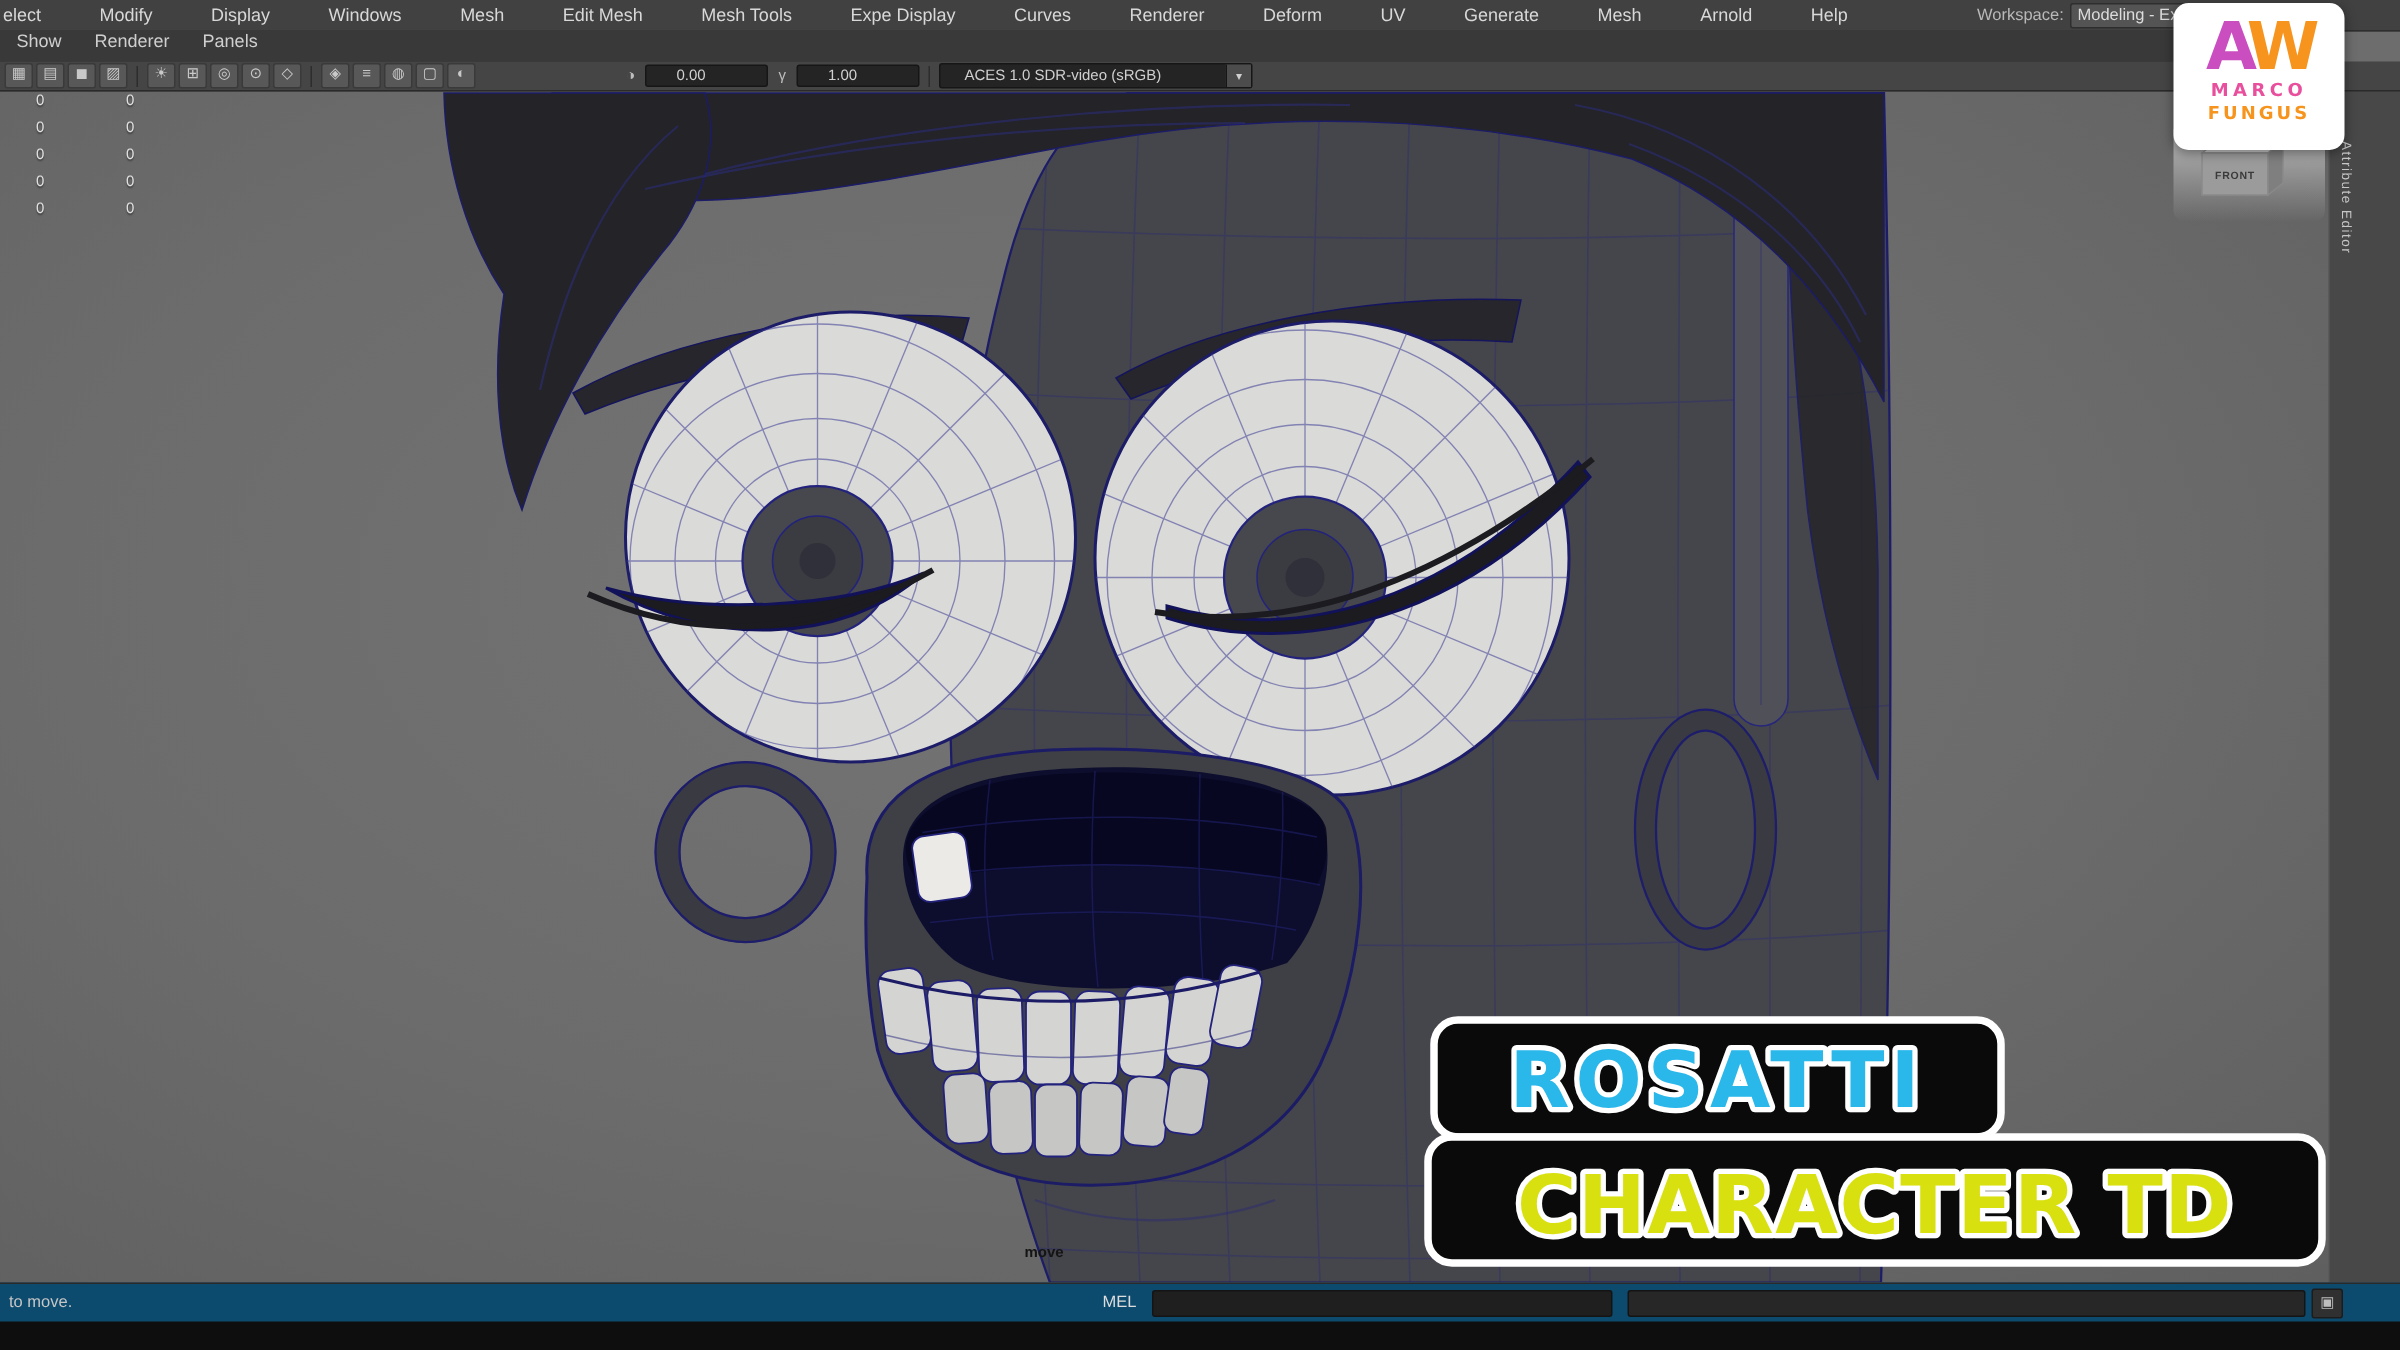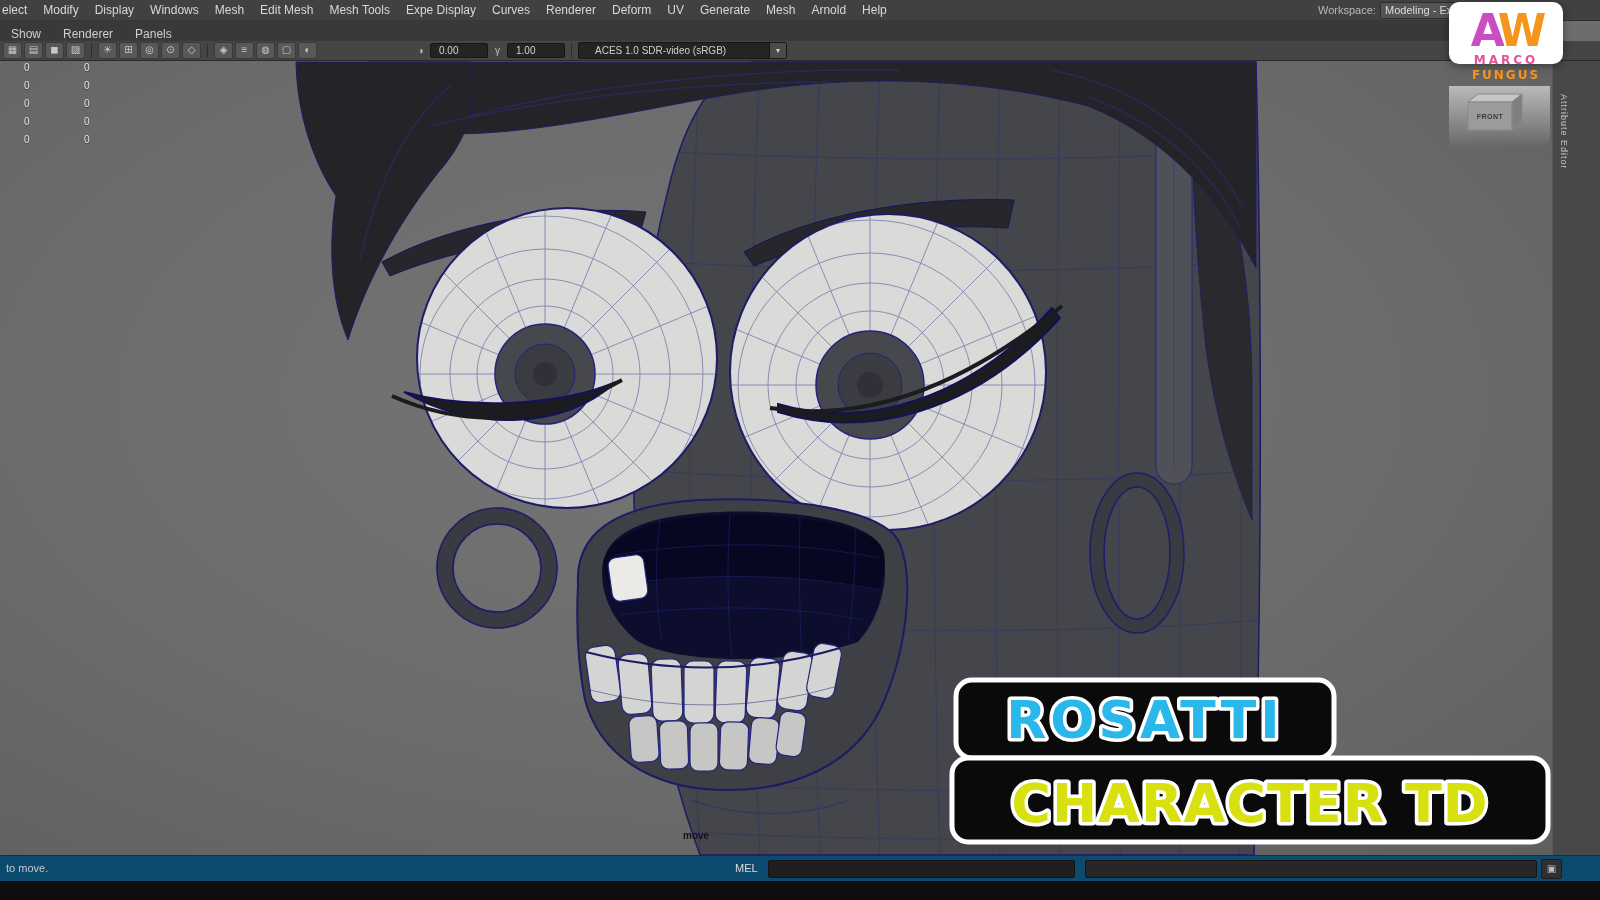--- a/index.html
+++ b/index.html
@@ -8,53 +8,53 @@
     background:#6d6d6d;
     font-family:"Liberation Sans","DejaVu Sans",sans-serif;
     -webkit-font-smoothing:antialiased;
   }
   .abs{position:absolute;}
 
   
   .menubar{
     left:0;top:0;width:1600px;height:20px;background:#414141;
     border-bottom:1px solid #2e2e2e;display:flex;align-items:center;
-    font-size:12px;color:#d8d8d8;z-index:30;
+    font-size:12px;color:#d8d8d8;z-index:30;gap:23px;
   }
   .menubar .mi{padding:0 8px;white-space:nowrap;cursor:default;}
   .workspace-label{position:absolute;left:1318px;top:0;height:20px;line-height:20px;font-size:11px;color:#b9b9b9;text-align:center;}
   .workspace-box{
     position:absolute;left:1380px;top:2px;width:78px;height:15px;line-height:15px;
     background:#545454;border:1px solid #2e2e2e;border-radius:2px;
     font-size:11px;color:#dcdcdc;padding:0 4px;overflow:hidden;white-space:nowrap;
   }
 
   
   .panelbar{
     left:0;top:20px;width:1528px;height:21px;background:#393939;
-    border-bottom:1px solid #2b2b2b;display:flex;align-items:flex-end;
+    border-bottom:1px solid #2b2b2b;display:flex;align-items:flex-start;
     font-size:12px;color:#cfcfcf;z-index:30;
   }
   .panelbar .mi{padding:0 11px;cursor:default;}
 
   
   .iconbar{
     left:0;top:41px;width:1600px;height:19px;background:#454545;
     border-bottom:1px solid #2a2a2a;display:flex;align-items:center;gap:2px;
     padding-left:3px;z-index:30;
   }
   .ic{
     width:17px;height:15px;background:#585858;border:1px solid #3a3a3a;border-radius:2px;
     color:#c9c9c9;font-size:10px;line-height:14px;text-align:center;flex:0 0 auto;
   }
   .icsep{width:1px;height:14px;background:#2d2d2d;margin:0 4px;flex:0 0 auto;}
   .icspacer{width:92px;flex:0 0 auto;}
   .field{
     width:40px;height:13px;background:#242424;border:1px solid #161616;border-radius:2px;
-    color:#d2d2d2;font-size:10px;line-height:13px;padding:0 8px;flex:0 0 auto;
+    color:#d2d2d2;font-size:10px;line-height:13px;padding:0 20px;flex:0 0 auto;
   }
   .icmini{width:15px;height:15px;color:#bdbdbd;font-size:10px;line-height:15px;text-align:center;flex:0 0 auto;}
   .vtdrop{
     height:15px;background:#242424;border:1px solid #161616;border-radius:2px;
     display:flex;align-items:center;flex:0 0 auto;
   }
   .vtdrop .vt-text{font-size:10px;color:#cfcfcf;padding:0 16px;width:158px;white-space:nowrap;overflow:hidden;}
   .vtdrop .vt-arrow{width:16px;height:15px;background:#4c4c4c;border-left:1px solid #161616;color:#d0d0d0;font-size:8px;line-height:15px;text-align:center;}
 
   
@@ -76,21 +76,21 @@
     border-left:1px solid #5a5a5a;z-index:12;
   }
   .vtab{
     position:absolute;left:6px;top:34px;writing-mode:vertical-rl;
     font-size:9px;color:#c6c6c6;letter-spacing:1px;white-space:nowrap;
     max-height:118px;overflow:hidden;
   }
 
   
   .logo-card{
-    left:1449px;top:2px;width:114px;height:62px;background:#ffffff;border-radius:10px;
+    left:1449px;top:2px;width:114px;height:98px;background:#ffffff;border-radius:10px;
     box-shadow:0 2px 8px rgba(0,0,0,.4);z-index:60;
   }
   .logo-backdrop{
     left:1449px;top:86px;width:101px;height:62px;border-radius:0 0 8px 8px;
     background:linear-gradient(#c9c9c9, rgba(201,201,201,0));z-index:40;opacity:.85;
   }
   .viewcube{left:1462px;top:90px;z-index:45;}
 
   
   .cmdbar{

